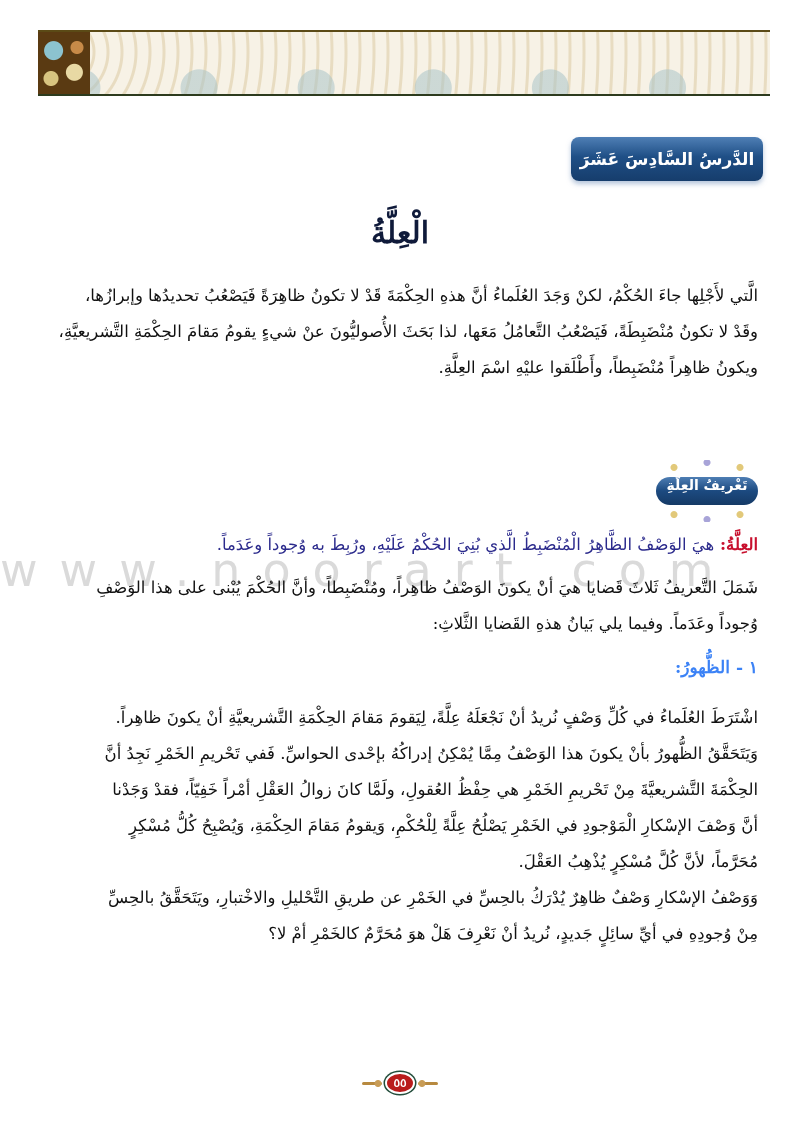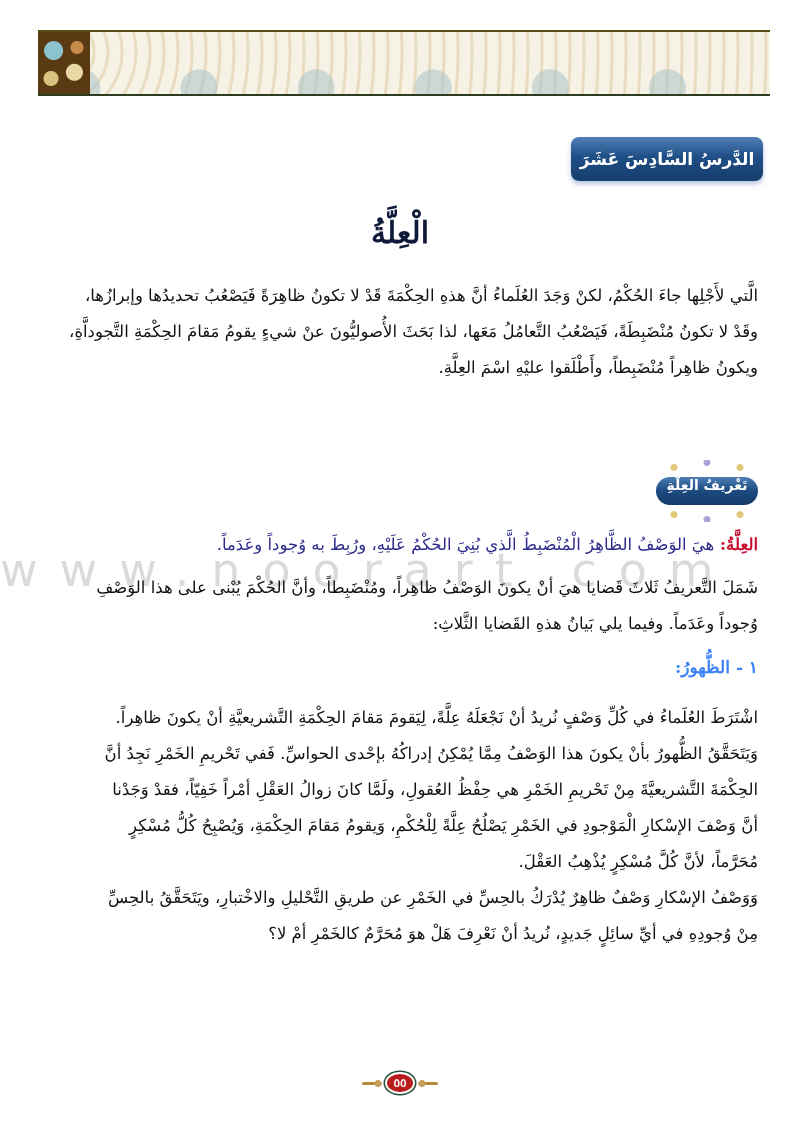--- a/index.html
+++ b/index.html
@@ -226,21 +226,21 @@
 </div>
 
 <div class="lesson-badge">
   <span>الدَّرسُ السَّادِسَ عَشَرَ</span>
 </div>
 
 <h1 class="page-title">الْعِلَّةُ</h1>
 
 <div class="content para-intro">
   <span class="line">الَّتي لأَجْلِها جاءَ الحُكْمُ، لكنْ وَجَدَ العُلَماءُ أنَّ هذهِ الحِكْمَةَ قَدْ لا تكونُ ظاهِرَةً فَيَصْعُبُ تحديدُها وإبرازُها،</span>
-  <span class="line">وقَدْ لا تكونُ مُنْضَبِطَةً، فَيَصْعُبُ التَّعامُلُ مَعَها، لذا بَحَثَ الأُصوليُّونَ عنْ شيءٍ يقومُ مَقامَ الحِكْمَةِ التَّجوداَّةِ،</span>
+  <span class="line">وقَدْ لا تكونُ مُنْضَبِطَةً، فَيَصْعُبُ التَّعامُلُ مَعَها، لذا بَحَثَ الأُصوليُّونَ عنْ شيءٍ يقومُ مَقامَ الحِكْمَةِ التَّشريعيَّةِ،</span>
   <span class="line">ويكونُ ظاهِراً مُنْضَبِطاً، وأَطْلَقوا عليْهِ اسْمَ العِلَّةِ.</span>
 </div>
 
 <div class="section-badge-wrap">
   <div class="section-burst"></div>
   <div class="section-badge">
     <span>تَعْريفُ العِلَّةِ</span>
   </div>
 </div>
 

